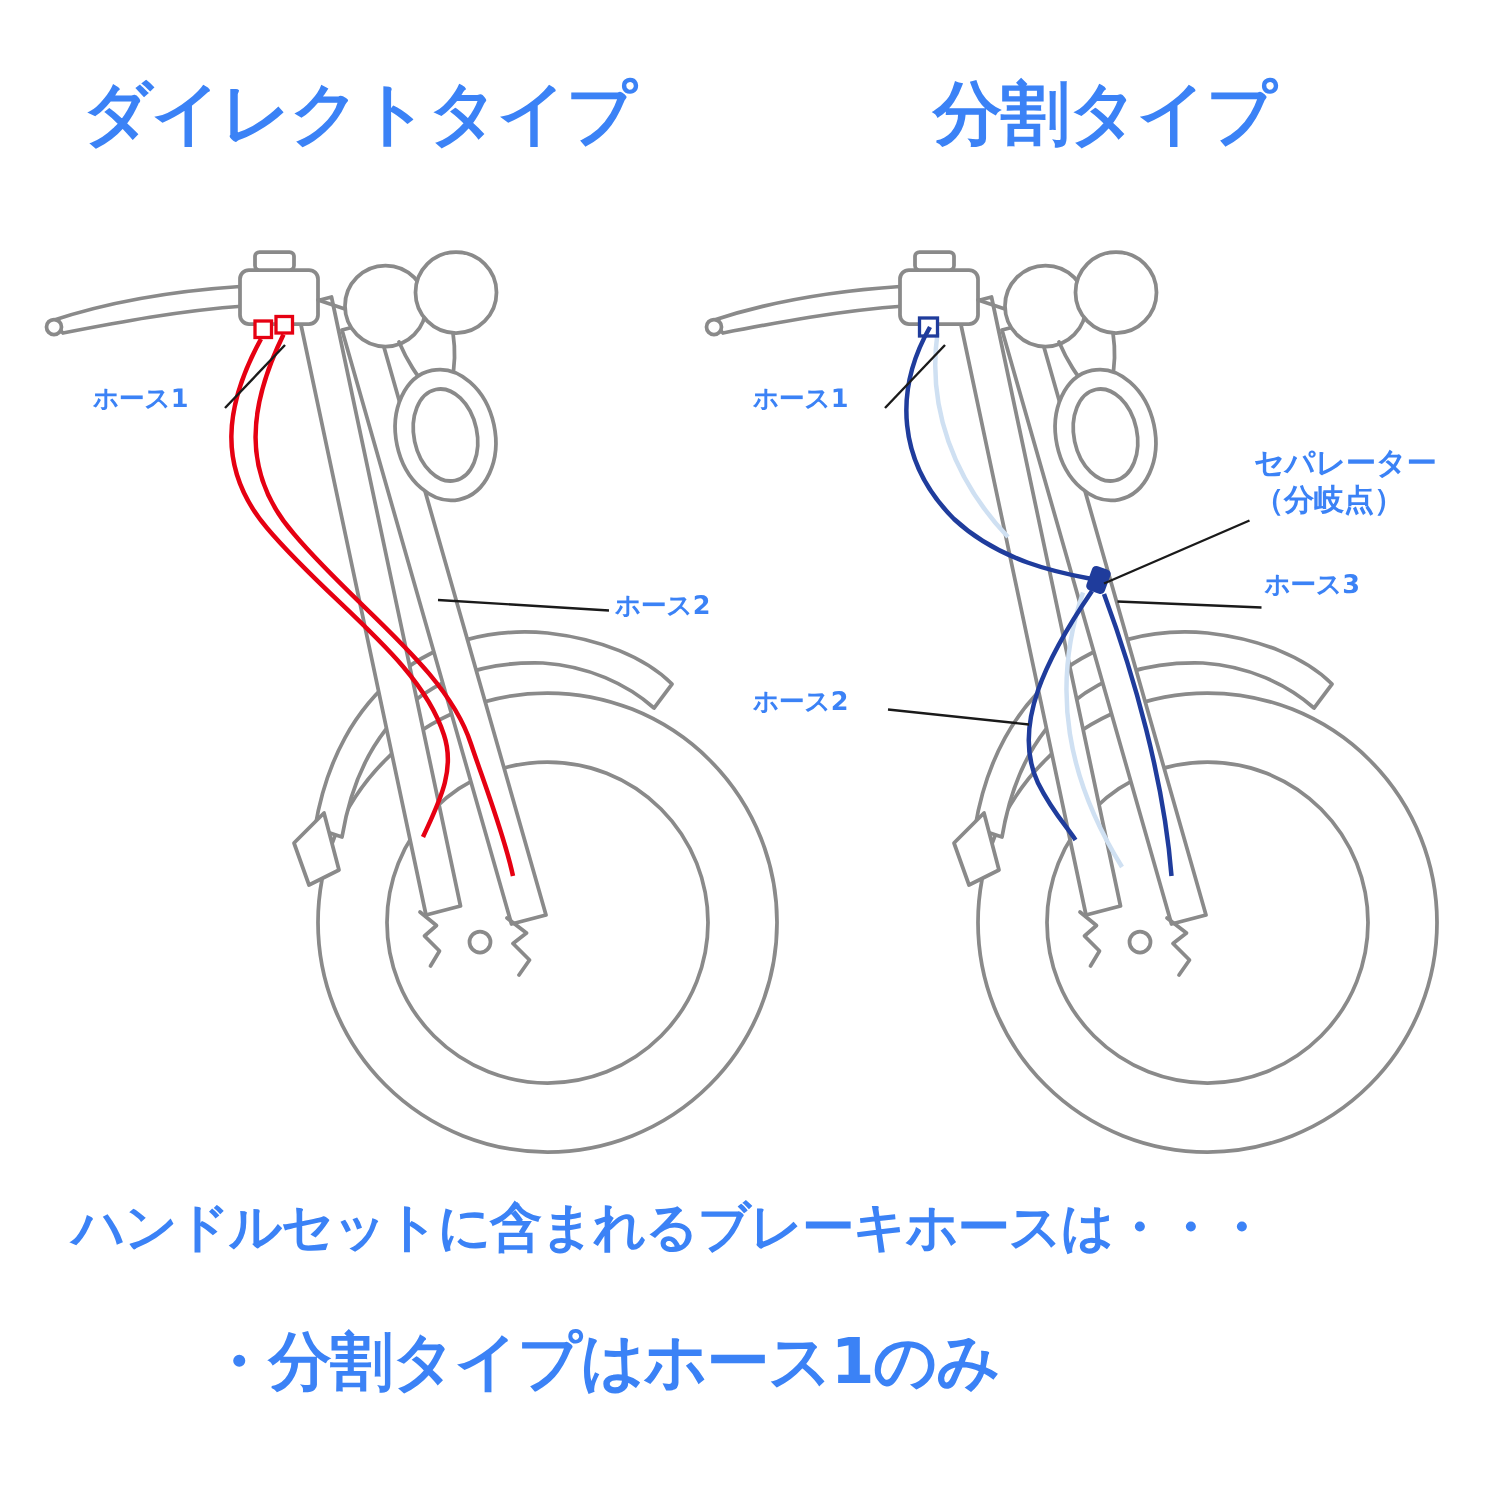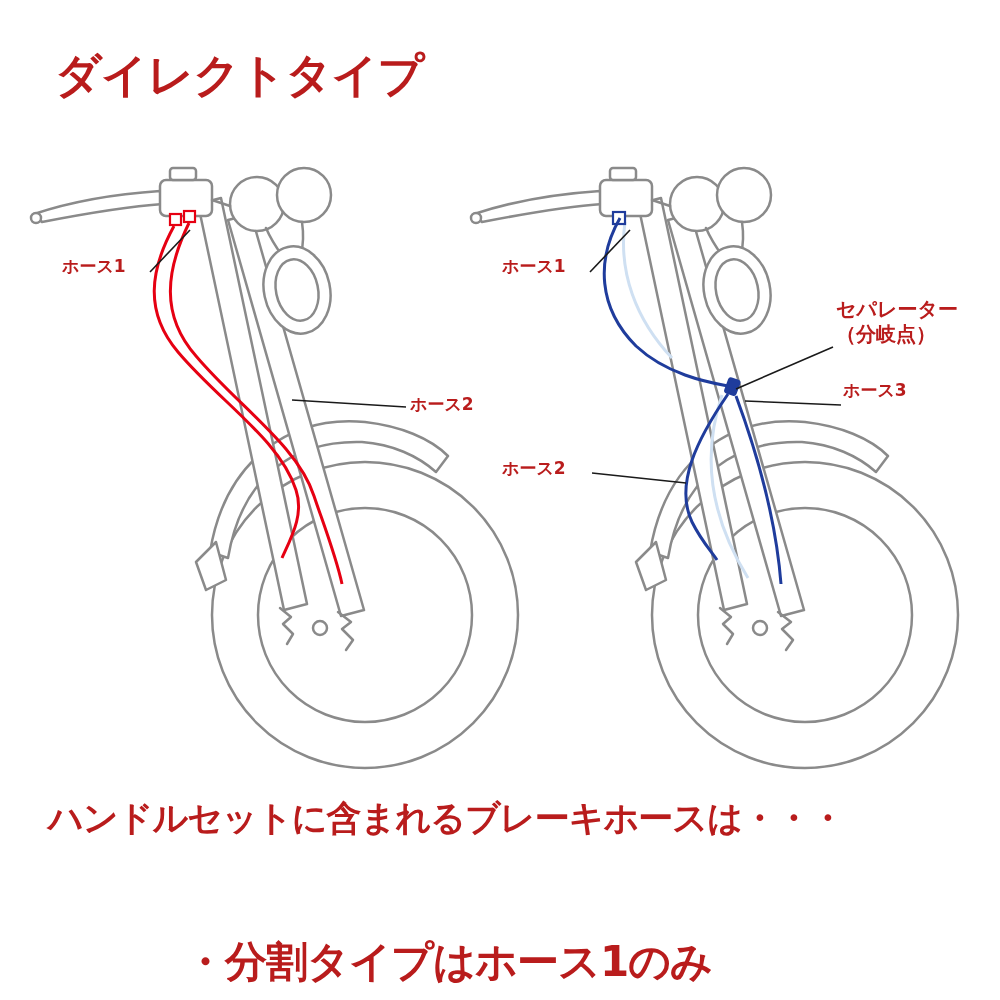--- a/index.html
+++ b/index.html
@@ -1,18 +1,18 @@
 <!DOCTYPE html>
 <html><head>
 <meta charset="utf-8">
 <style>
   html,body{margin:0;padding:0;background:#fff;}
   .canvas{
     position:relative;width:1000px;height:1000px;background:#ffffff;overflow:hidden;
-    font-family:"DejaVu Sans","Liberation Sans",sans-serif;color:#b91c1c;
+    font-family:"DejaVu Sans","Liberation Sans",sans-serif;color:#3b82f6;
   }
   .art{position:absolute;left:0;top:0;}
   .title{
     position:absolute;font-size:46px;font-weight:900;letter-spacing:-1px;white-space:nowrap;
   }
   .title-left{left:55px;top:45px;}
   .title-right{left:622px;top:45px;}
   .callout{
     position:absolute;font-size:17px;font-weight:700;white-space:nowrap;line-height:1.25;
   }
@@ -24,21 +24,21 @@
   .r-hose3{left:843px;top:380px;}
   .r-hose2{left:502px;top:458px;}
   .lead{
     position:absolute;left:0;top:795px;width:892px;text-align:center;
     font-size:35px;font-weight:900;letter-spacing:-1px;white-space:nowrap;
   }
   .bullet{
     position:absolute;left:138px;font-size:42px;font-weight:900;letter-spacing:-1px;white-space:nowrap;
   }
   .bullet-1{top:856px;}
-  .bullet-2{top:934px;margin-left:46px;}
+  .bullet-2{top:880px;}
 </style>
 </head>
 <body>
 
 <div class="canvas">
 
   <svg class="art" width="1000" height="1000" viewBox="0 0 1000 1000">
     <defs>
       <g id="bike-art" stroke="#8a8a8a" stroke-width="2.5" fill="#ffffff" stroke-linecap="round" stroke-linejoin="round">
 
@@ -95,20 +95,21 @@
       <line x1="150" y1="272" x2="190" y2="230"></line>
       <line x1="406" y1="407" x2="292" y2="400"></line>
       <line x1="590" y1="272" x2="630" y2="230"></line>
       <line x1="833" y1="347" x2="736" y2="389"></line>
       <line x1="841" y1="405" x2="745" y2="401"></line>
       <line x1="592" y1="473" x2="686" y2="483"></line>
     </g>
   </svg>
 
   <div class="title title-left">ダイレクトタイプ</div>
+  <div class="title title-right">分割タイプ</div>
 
   <div class="callout l-hose1">ホース1</div>
   <div class="callout l-hose2">ホース2</div>
 
   <div class="callout r-hose1">ホース1</div>
   <div class="callout small r-sep">
     <div>セパレーター</div>
     <div>（分岐点）</div>
   </div>
   <div class="callout r-hose3">ホース3</div>

